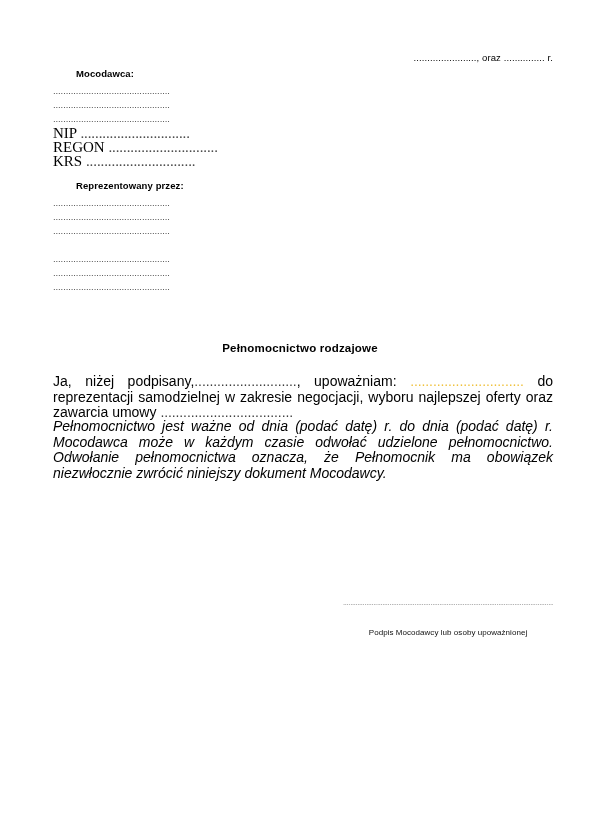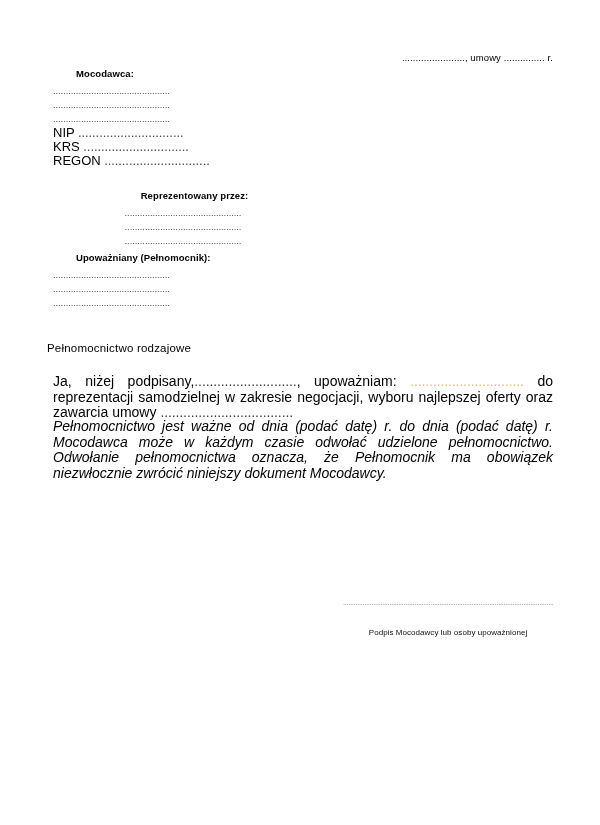--- a/index.html
+++ b/index.html
@@ -51,42 +51,44 @@
     padding-left: 23px;
   }
   .dotline {
     font-size: 9.5px;
     line-height: 14px;
     color: #4a4a4a;
     white-space: nowrap;
     letter-spacing: -0.1px;
   }
   .labelline {
-    font-size: 13px;
+    font-size: 15px;
     line-height: 14px;
     color: #000000;
     white-space: nowrap;
+    font-family: Liberation Serif, serif;
   }
   .labelline .dots {
     color: #4a4a4a;
     letter-spacing: -0.1px;
   }
 
   #block-mocodawca { top: 68px; }
-  #block-reprezentowany { top: 190px; text-align: center; }
+  #block-reprezentowany { top: 180px; }
   #block-upowazniany { top: 252px; }
 
   
   .doc-title {
     position: absolute;
     left: 47px;
     top: 342px;
     width: 506px;
+    text-align: center;
     font-size: 11.5px;
-    font-weight: normal;
+    font-weight: bold;
     letter-spacing: 0.2px;
   }
 
   
   .para {
     position: absolute;
     left: 53px;
     width: 500px;
     font-size: 14px;
     line-height: 15.5px;
@@ -123,50 +125,49 @@
     margin-top: 20px;
     letter-spacing: 0.05px;
     white-space: nowrap;
   }
 </style>
 </head>
 <body>
 
 <div class="page">
 
-  <div class="date-line">......................., umowy ............... r.</div>
+  <div class="date-line">......................., oraz ............... r.</div>
 
   <div class="block" id="block-mocodawca">
     <div class="block-title">Mocodawca:</div>
     <div class="dotline">..............................................</div>
     <div class="dotline">..............................................</div>
     <div class="dotline">..............................................</div>
     <div class="labelline">
       <span>NIP</span>
       <span class="dots">..............................</span>
     </div>
     <div class="labelline">
-      <span>KRS</span>
+      <span>REGON</span>
       <span class="dots">..............................</span>
     </div>
     <div class="labelline">
-      <span>REGON</span>
+      <span>KRS</span>
       <span class="dots">..............................</span>
     </div>
   </div>
 
   <div class="block" id="block-reprezentowany">
     <div class="block-title">Reprezentowany przez:</div>
     <div class="dotline">..............................................</div>
     <div class="dotline">..............................................</div>
     <div class="dotline">..............................................</div>
   </div>
 
   <div class="block" id="block-upowazniany">
-    <div class="block-title">Upoważniany (Pełnomocnik):</div>
     <div class="dotline">..............................................</div>
     <div class="dotline">..............................................</div>
     <div class="dotline">..............................................</div>
   </div>
 
   <div class="doc-title">Pełnomocnictwo rodzajowe</div>
 
   <div class="para" id="para-1">
     <span>Ja, niżej podpisany,</span><span class="dots-inline">...........................</span><span>,  upoważniam: </span><span class="dots-highlight">..............................</span><span> do reprezentacji samodzielnej w zakresie negocjacji, wyboru najlepszej oferty oraz zawarcia umowy </span><span class="dots-inline">...................................</span>
   </div>

